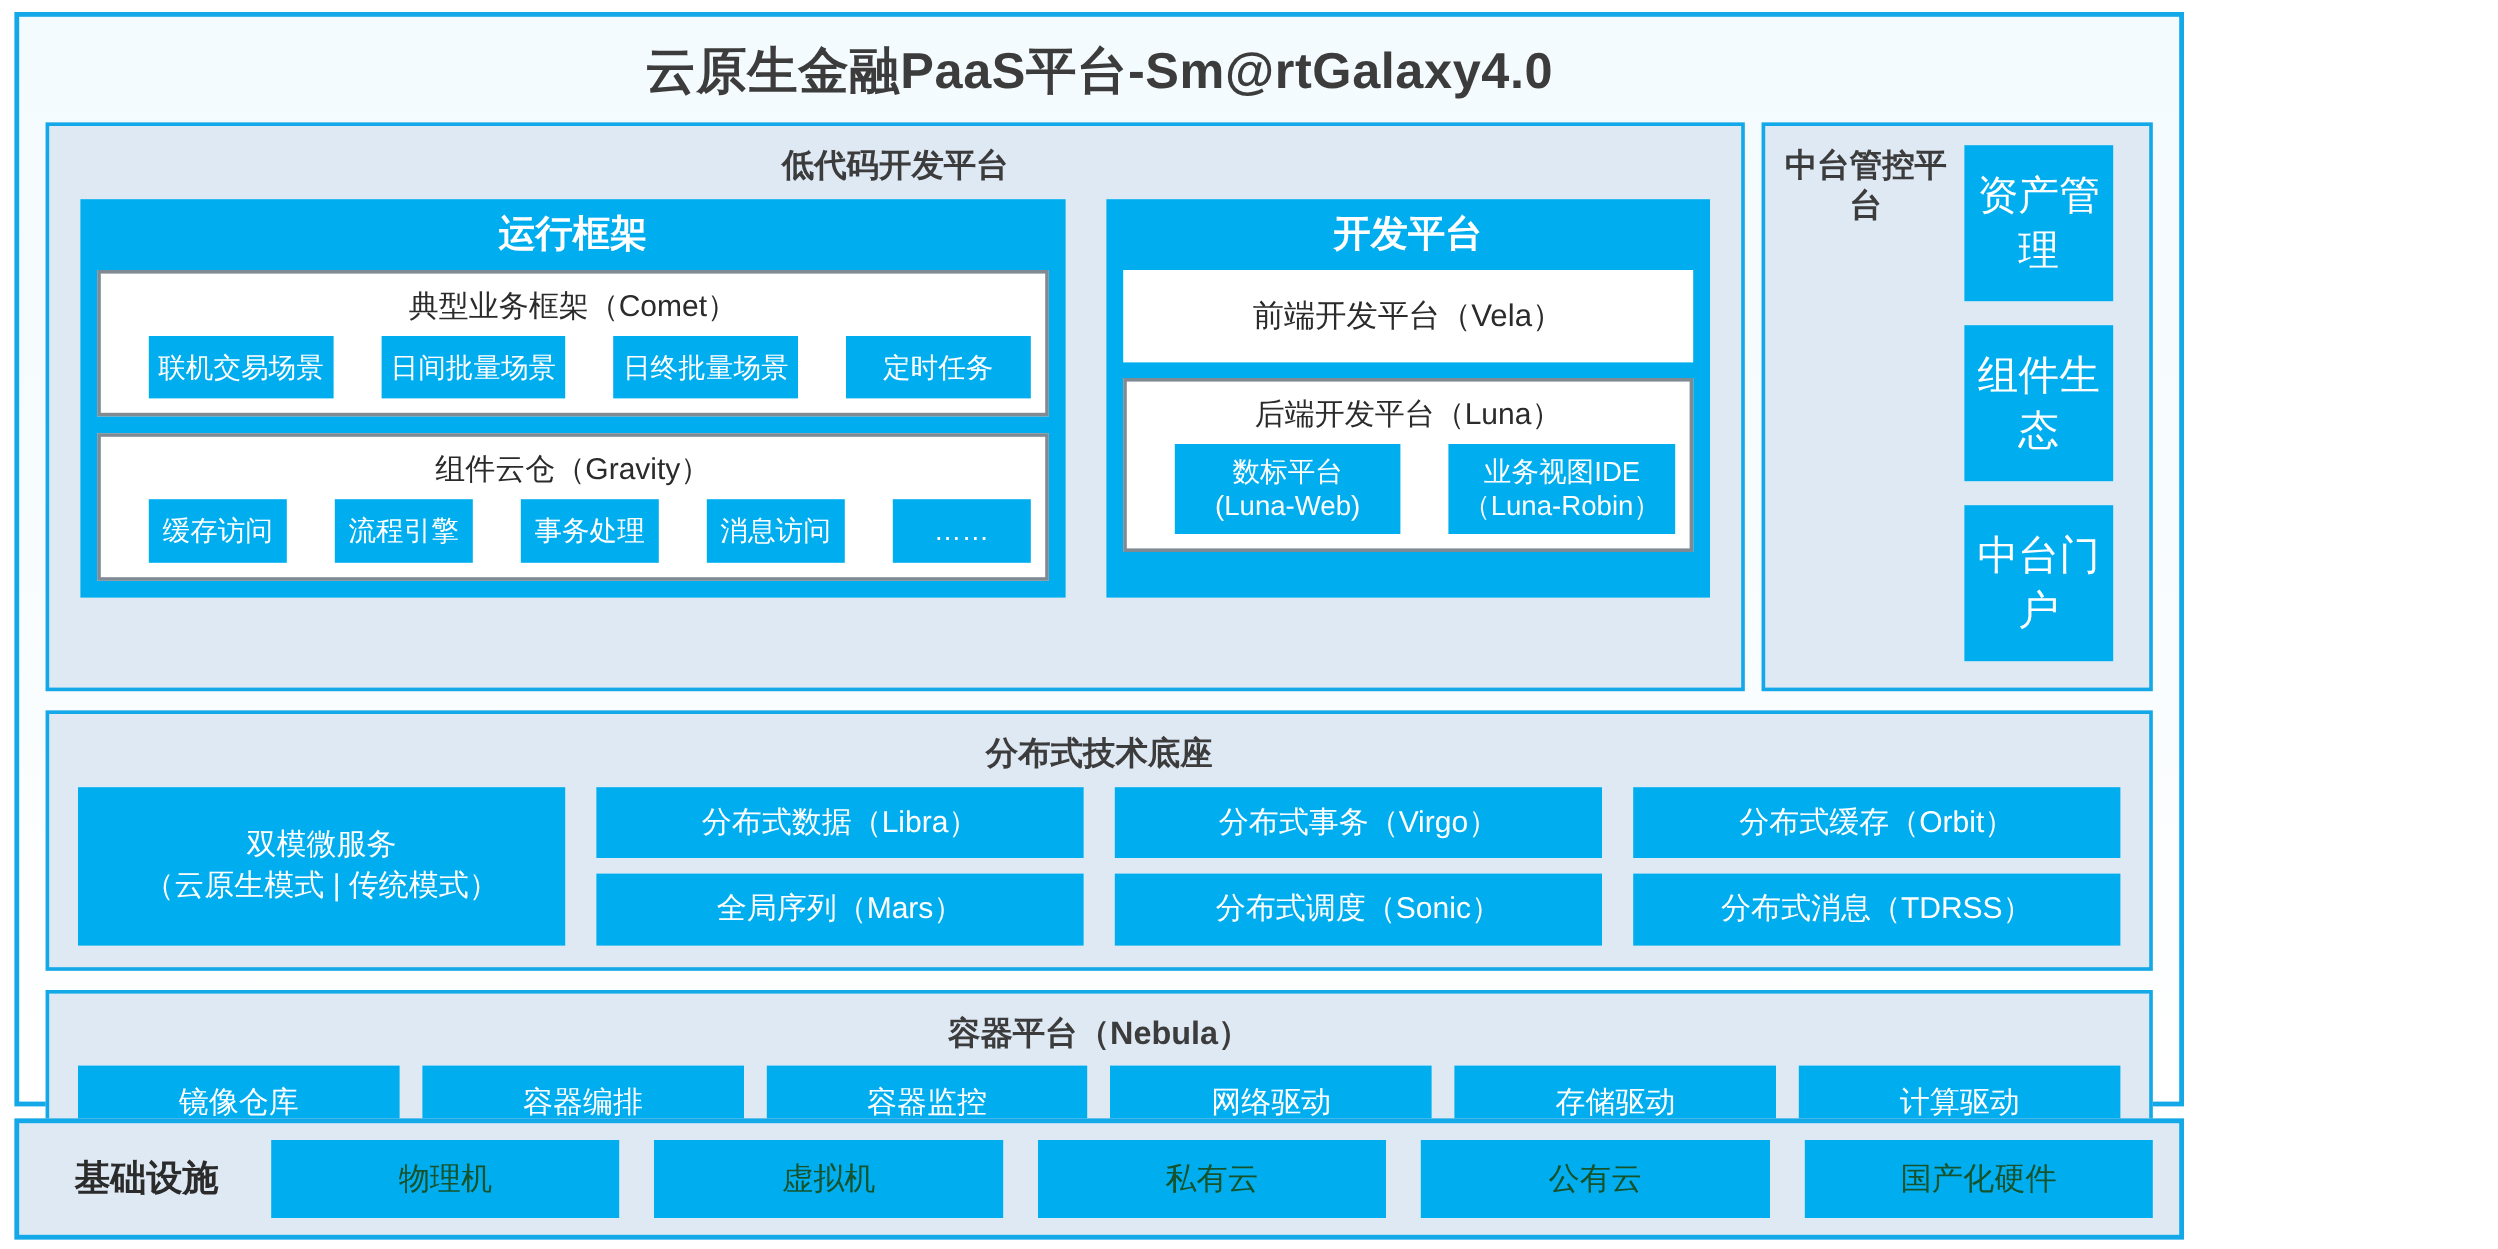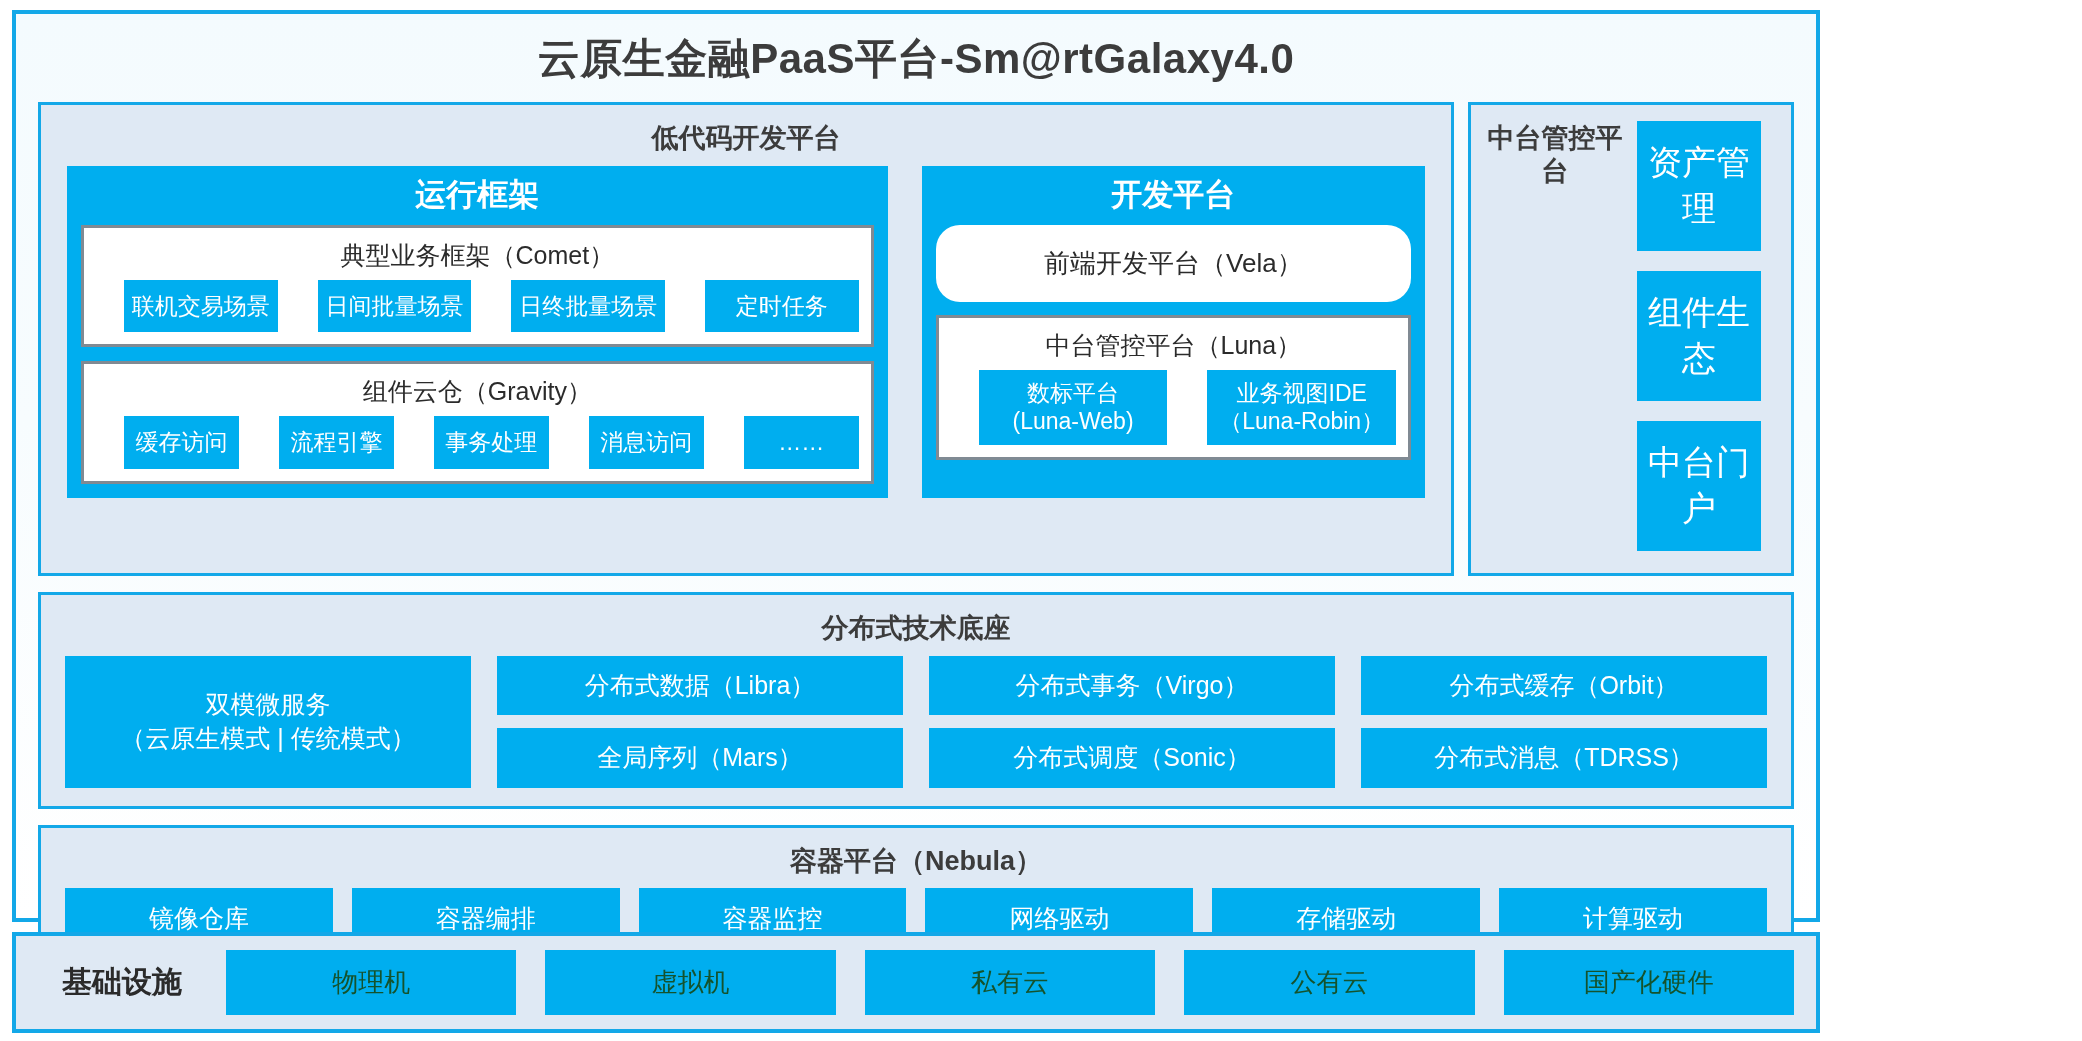--- a/index.html
+++ b/index.html
@@ -144,21 +144,20 @@
   .chip.two-line { padding: 9px 4px; }
 
   
   .vela-box {
     background: #ffffff;
     text-align: center;
     font-size: 26px;
     color: #2b2b2b;
     padding: 21px 10px;
     box-sizing: border-box;
-    border-radius: 24px;
   }
   .luna-box { margin-top: 13px; }
 
   
   .console-items {
     display: flex;
     flex-direction: column;
     gap: 20px;
     padding: 4px 14px 6px 14px;
   }
@@ -289,21 +288,21 @@
               </div>
             </div>
           </div>
 
           <div class="blue-card devplat-card">
             <div class="blue-card-title">开发平台</div>
 
             <div class="vela-box">前端开发平台（Vela）</div>
 
             <div class="white-box luna-box">
-              <div class="white-box-title">中台管控平台（Luna）</div>
+              <div class="white-box-title">后端开发平台（Luna）</div>
               <div class="chip-row">
                 <div class="chip two-line">
                   <span>数标平台</span><br>
                   <span>(Luna-Web)</span>
                 </div>
                 <div class="chip two-line">
                   <span>业务视图IDE</span><br>
                   <span>（Luna-Robin）</span>
                 </div>
               </div>

